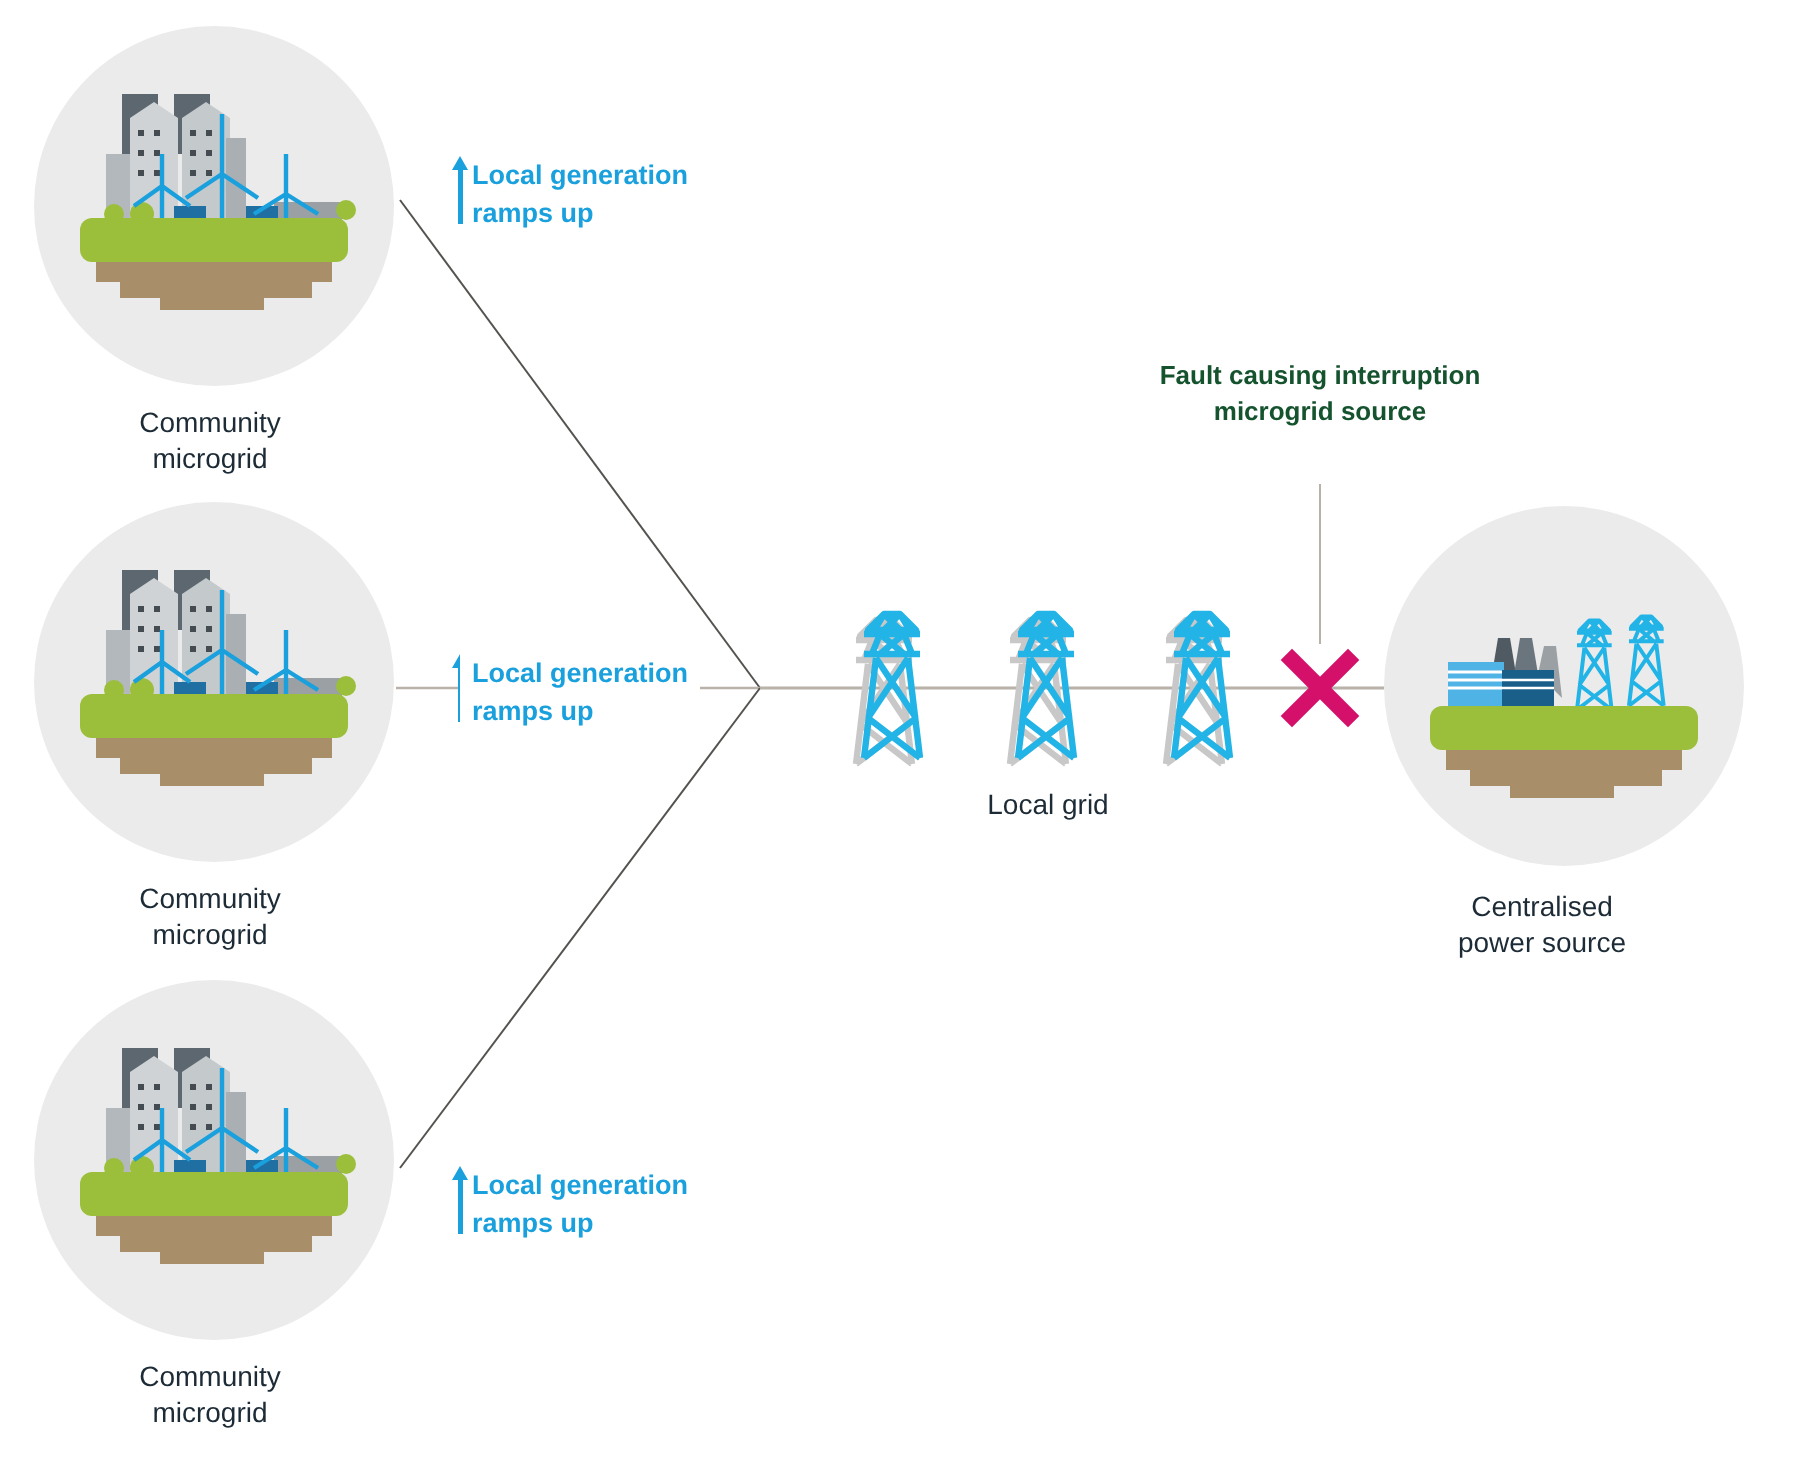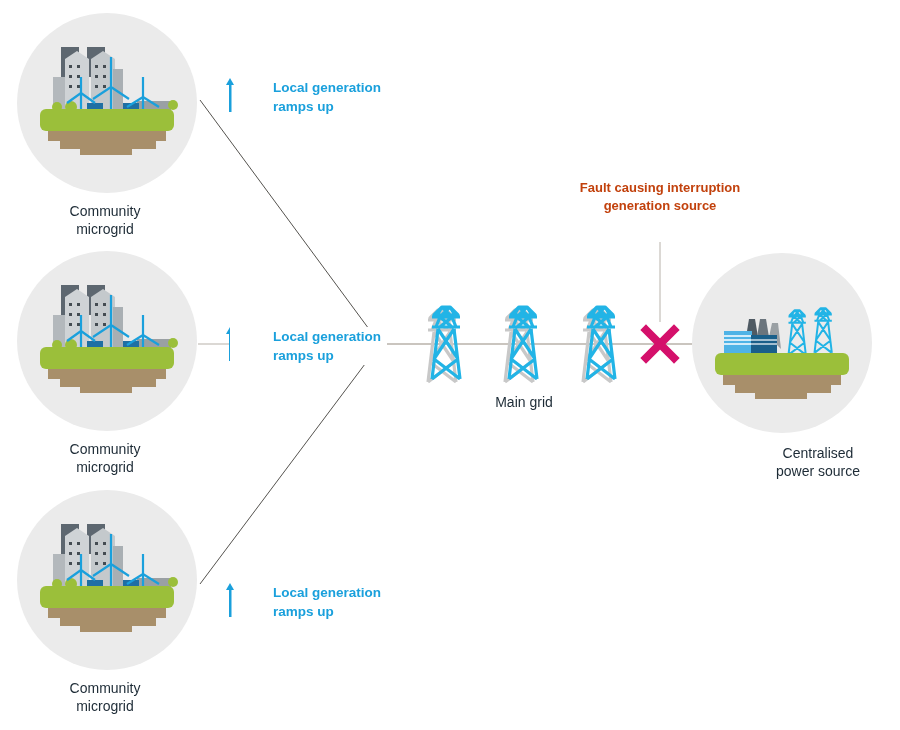--- a/index.html
+++ b/index.html
@@ -1,23 +1,23 @@
 <!DOCTYPE html>
 <html><head>
   <meta charset="utf-8">
   <style>
     html, body { margin:0; padding:0; background:#ffffff; }
     body { width:900px; height:730px; position:relative; overflow:hidden;
            font-family:"Liberation Sans", sans-serif; }
     #stage { position:absolute; left:0; top:0; width:900px; height:730px; }
     .lbl { position:absolute; text-align:center; font-weight:normal; font-size:14px;
            line-height:18px; color:#1d2b36; }
-    .ramp { position:absolute; display:flex; align-items:flex-start;padding-left:37px; }
+    .ramp { position:absolute; display:flex; align-items:flex-start; }
     .ramp .txt { color:#1aa0dc; font-weight:bold; font-size:13.5px; line-height:19px; margin-left:6px; }
-    .fault { position:absolute; color:#c2410c; font-weight:bold; font-size:13px; line-height:18px; text-align:center; }
+    .fault { position:absolute; color:#14532d; font-weight:bold; font-size:13px; line-height:18px; text-align:center; }
   </style>
 </head>
 <body>
 
 <svg id="stage" width="900" height="730" viewBox="0 0 900 730">
   <defs>
 
     <g id="tower">
       <g fill="none" stroke-width="3.2" stroke-linejoin="round">
         <path d="M14 2 L22 2 L30 10 L6 10 Z M4 12 L32 12 M8 12 L14 2 M28 12 L22 2 M4 22 L32 22 M8 22 L12 12 M28 22 L24 12 M12 12 L24 22 M24 12 L12 22 M10 24 L4 74 M26 24 L32 74 M10 24 L30 54 M26 24 L6 54 M6 54 L32 74 M30 54 L4 74 M14 2 L22 10 M22 2 L14 10"></path>
@@ -204,23 +204,23 @@
     <div>ramps up</div>
   </div>
 </div>
 <div class="ramp" style="left:230px; top:583px;">
   <div class="txt">
     <div>Local generation</div>
     <div>ramps up</div>
   </div>
 </div>
 
-<div class="lbl" style="left:464px; top:393px; width:120px;">Main grid</div>
+<div class="lbl" style="left:464px; top:393px; width:120px;">Local grid</div>
 
 <div class="fault" style="left:555px; top:179px; width:210px;">
   <div>Fault causing interruption</div>
-  <div>generation source</div>
-</div>
-
-<div class="lbl" style="left:753px; top:444px; width:130px;">
+  <div>microgrid source</div>
+</div>
+
+<div class="lbl" style="left:706px; top:444px; width:130px;">
   <div>Centralised</div>
   <div>power source</div>
 </div>
 
 </body></html>

